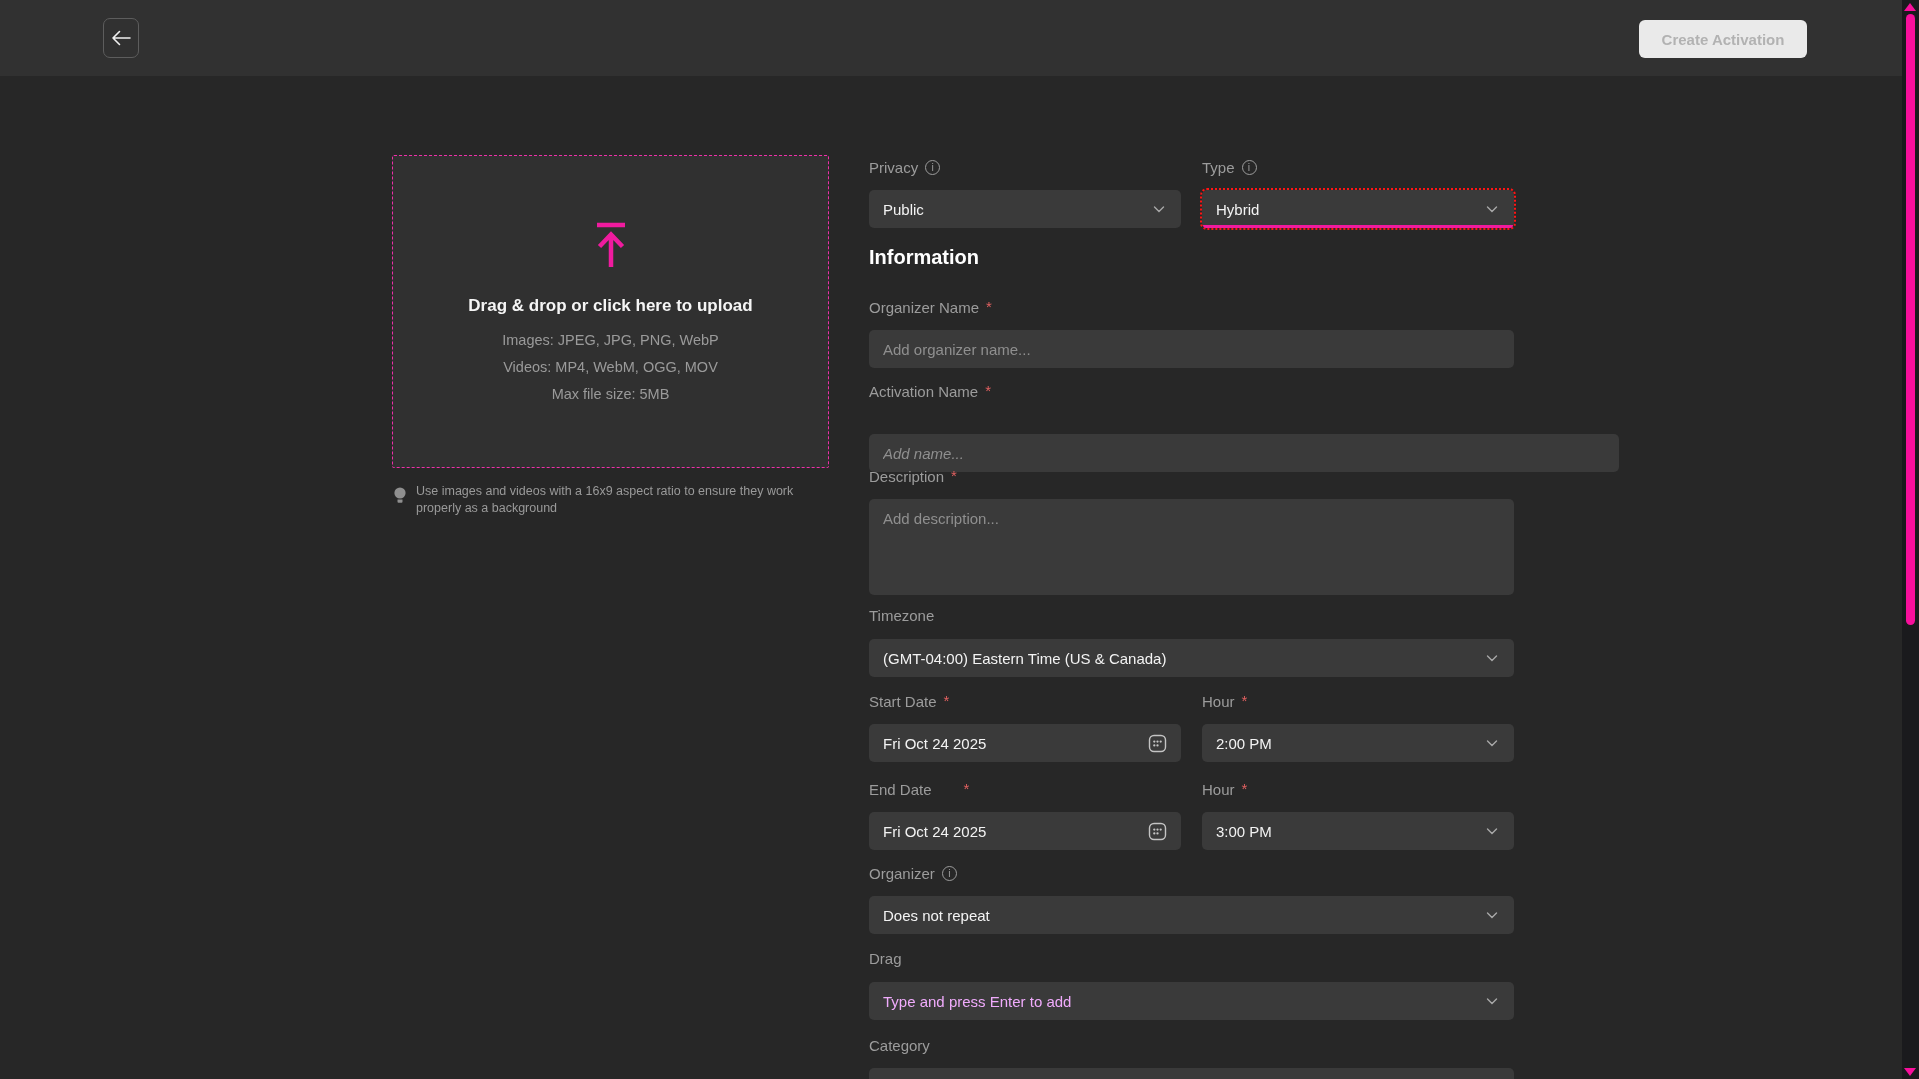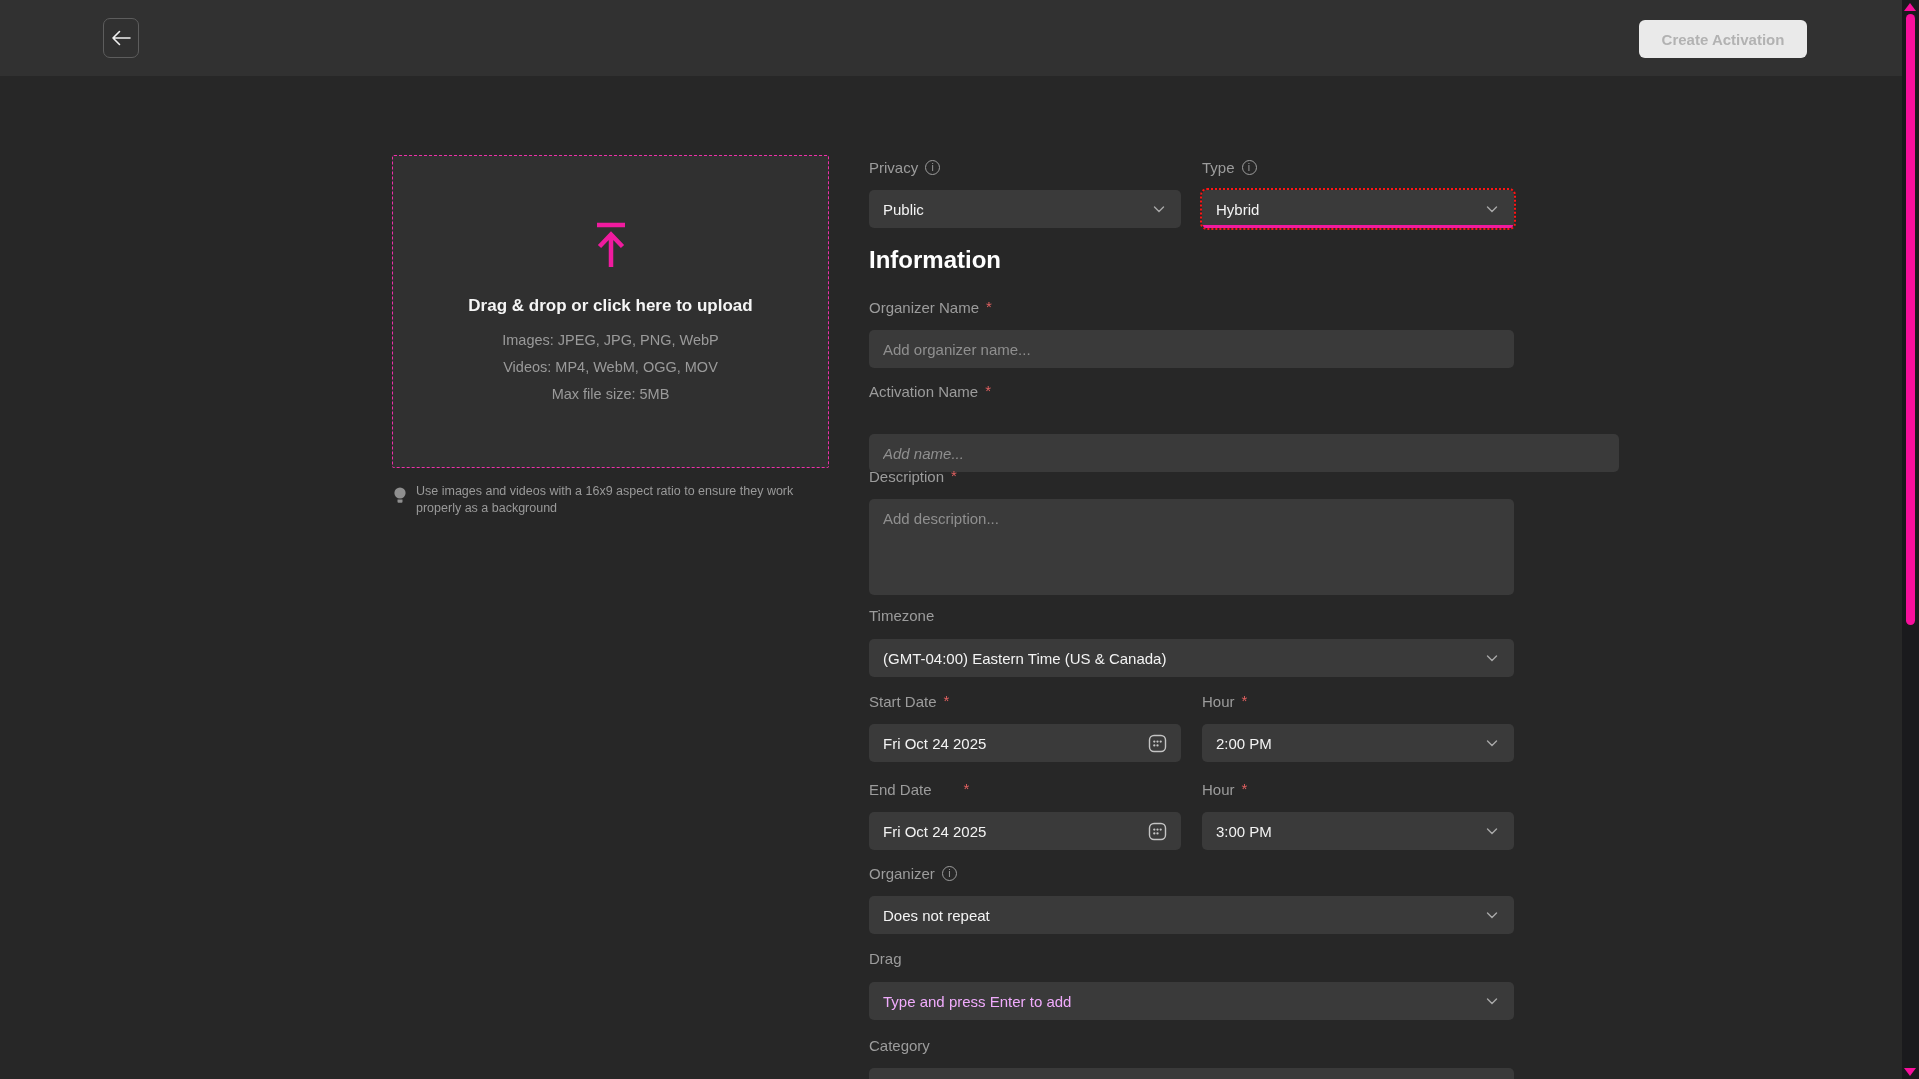--- a/index.html
+++ b/index.html
@@ -38,21 +38,21 @@
   .lbl{
     position:absolute;height:20px;display:flex;align-items:center;gap:7px;
     color:#9c9c9c;font-size:15px;white-space:nowrap;
   }
   .req{color:#e06060;font-size:15px;transform:translateY(-1px);}
   .info-icon{
     width:15px;height:15px;border:1px solid #9c9c9c;border-radius:50%;
     display:inline-flex;align-items:center;justify-content:center;
     font-size:10.5px;line-height:1;color:#9c9c9c;box-sizing:border-box;font-style:normal;
   }
-  .heading{position:absolute;color:#ffffff;font-size:24px;font-weight:700;}
+  .heading{position:absolute;color:#ffffff;font-size:20px;font-weight:700;}
   .field{
     position:absolute;height:38px;background:#3a3a3a;border:none;border-radius:5px;
     box-sizing:border-box;display:flex;align-items:center;
     padding:0 14px;color:#f3f3f3;font-size:15px;
     font-family:"Liberation Sans", sans-serif;
   }
   .field .val{flex:1;overflow:hidden;white-space:nowrap;}
   .field .trail{flex:0 0 auto;display:flex;align-items:center;}
   input.field::placeholder, textarea.field::placeholder{color:#8f8f8f;opacity:1;}
   input.field{width:100%;outline:none;}

